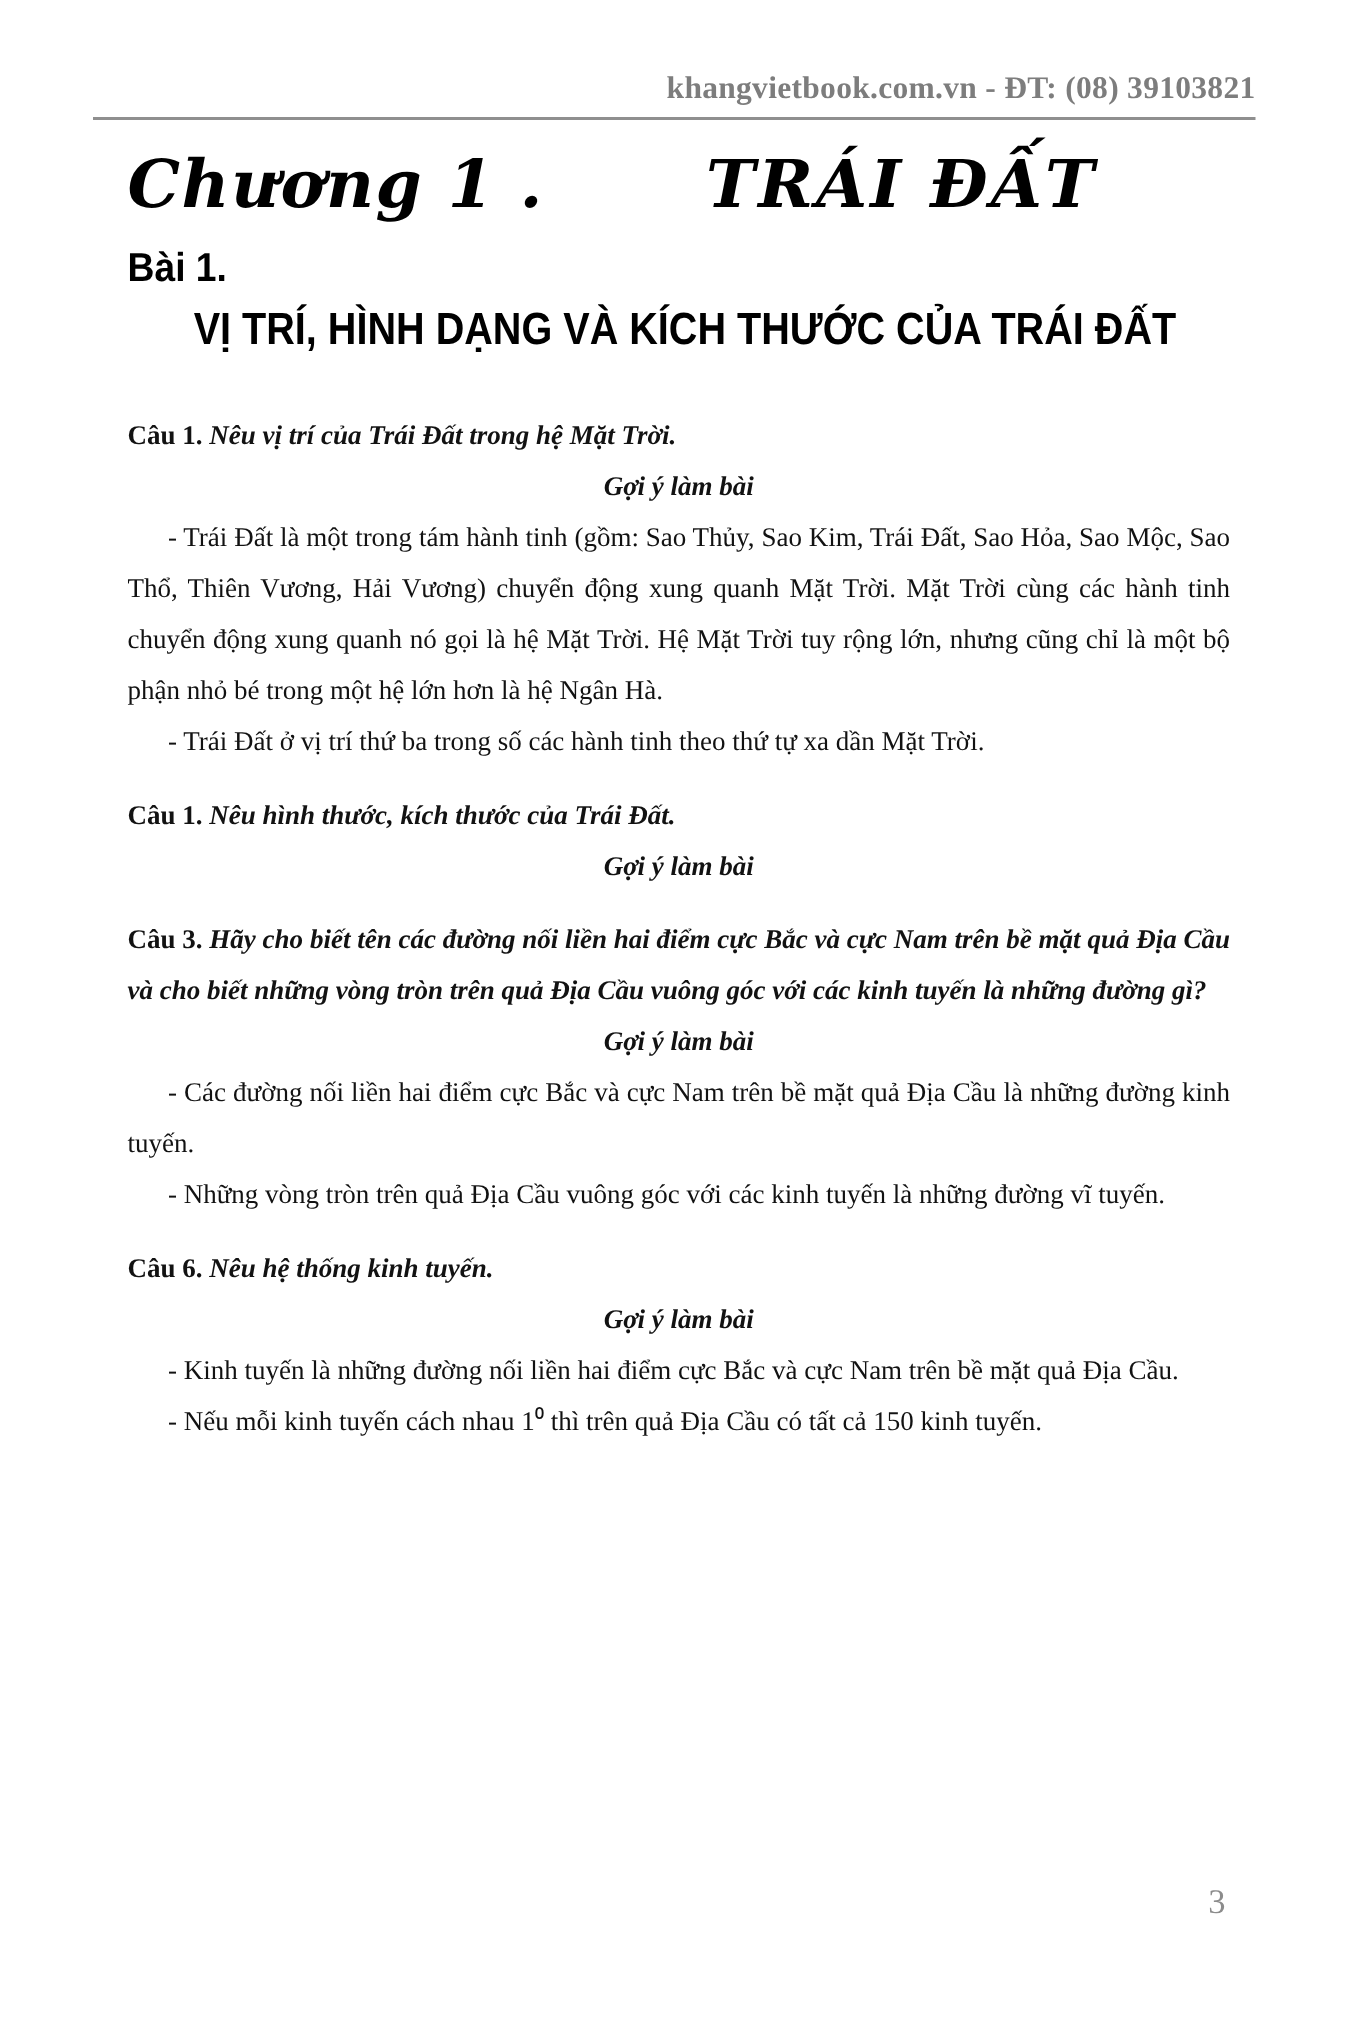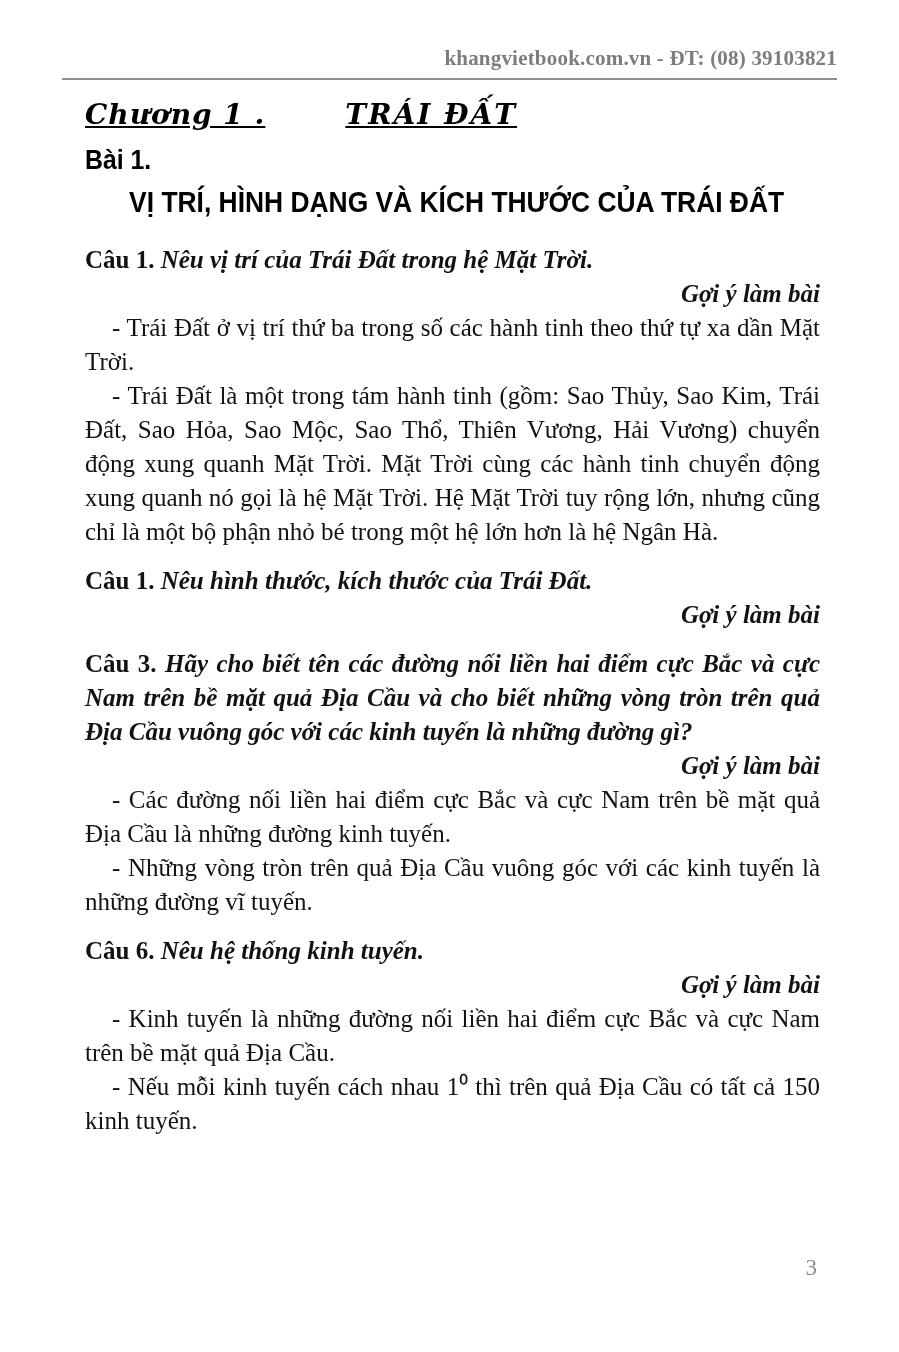--- a/index.html
+++ b/index.html
@@ -38,27 +38,26 @@
   }
 
   
   .chapter-row {
     margin-top: 18px;
     display: flex;
     align-items: baseline;
     font-family: "DejaVu Serif", serif;
     font-style: italic;
     font-weight: bold;
-    font-size: 28px;
+    font-size: 44px;
     color: #000000;
     letter-spacing: 1px;
-    text-decoration: underline;
   }
   .chapter-title {
-    margin-left: 80px;
+    margin-left: 108px;
     letter-spacing: 2px;
   }
 
   
   .lesson-label {
     margin-top: 14px;
     font-family: "Liberation Sans", sans-serif;
     font-weight: bold;
     font-size: 27px;
     color: #000000;
@@ -72,42 +71,42 @@
     font-weight: bold;
     font-size: 30px;
     color: #000000;
     transform: scaleX(0.88);
     transform-origin: center;
     white-space: nowrap;
   }
 
   
   #questions {
-    margin-top: 24px;
-    font-size: 25px;
+    margin-top: 36px;
+    font-size: 18px;
     line-height: 34px;
   }
 
   .question-block { margin-top: 15px; }
   .question-block:first-child { margin-top: 0; }
 
   .question-line {
     text-align: justify;
   }
   .q-label {
     font-weight: bold;
     font-style: normal;
   }
   .q-text {
     font-weight: bold;
     font-style: italic;
   }
 
   .hint {
-    text-align: right;
+    text-align: center;
     font-weight: bold;
     font-style: italic;
   }
 
   .answer {
     text-align: justify;
     text-indent: 27px;
   }
 
   
@@ -135,22 +134,22 @@
   </div>
 
   <div class="lesson-label">Bài 1.</div>
 
   <div class="lesson-title">VỊ TRÍ, HÌNH DẠNG VÀ KÍCH THƯỚC CỦA TRÁI ĐẤT</div>
 
   <div id="questions">
       <section class="question-block">
         <p class="question-line"><span class="q-label">Câu 1. </span><span class="q-text">Nêu vị trí của Trái Đất trong hệ Mặt Trời.</span></p>
         <p class="hint">Gợi ý làm bài</p>
+        <p class="answer">- Trái Đất là một trong tám hành tinh (gồm: Sao Thủy, Sao Kim, Trái Đất, Sao Hỏa, Sao Mộc, Sao Thổ, Thiên Vương, Hải Vương) chuyển động xung quanh Mặt Trời. Mặt Trời cùng các hành tinh chuyển động xung quanh nó gọi là hệ Mặt Trời. Hệ Mặt Trời tuy rộng lớn, nhưng cũng chỉ là một bộ phận nhỏ bé trong một hệ lớn hơn là hệ Ngân Hà.</p>
         <p class="answer">- Trái Đất ở vị trí thứ ba trong số các hành tinh theo thứ tự xa dần Mặt Trời.</p>
-        <p class="answer">- Trái Đất là một trong tám hành tinh (gồm: Sao Thủy, Sao Kim, Trái Đất, Sao Hỏa, Sao Mộc, Sao Thổ, Thiên Vương, Hải Vương) chuyển động xung quanh Mặt Trời. Mặt Trời cùng các hành tinh chuyển động xung quanh nó gọi là hệ Mặt Trời. Hệ Mặt Trời tuy rộng lớn, nhưng cũng chỉ là một bộ phận nhỏ bé trong một hệ lớn hơn là hệ Ngân Hà.</p>
       </section>
       <section class="question-block">
         <p class="question-line"><span class="q-label">Câu 1. </span><span class="q-text">Nêu hình thước, kích thước của Trái Đất.</span></p>
         <p class="hint">Gợi ý làm bài</p>
       </section>
       <section class="question-block">
         <p class="question-line"><span class="q-label">Câu 3. </span><span class="q-text">Hãy cho biết tên các đường nối liền hai điểm cực Bắc và cực Nam trên bề mặt quả Địa Cầu và cho biết những vòng tròn trên quả Địa Cầu vuông góc với các kinh tuyến là những đường gì?</span></p>
         <p class="hint">Gợi ý làm bài</p>
         <p class="answer">- Các đường nối liền hai điểm cực Bắc và cực Nam trên bề mặt quả Địa Cầu là những đường kinh tuyến.</p>
         <p class="answer">- Những vòng tròn trên quả Địa Cầu vuông góc với các kinh tuyến là những đường vĩ tuyến.</p>

